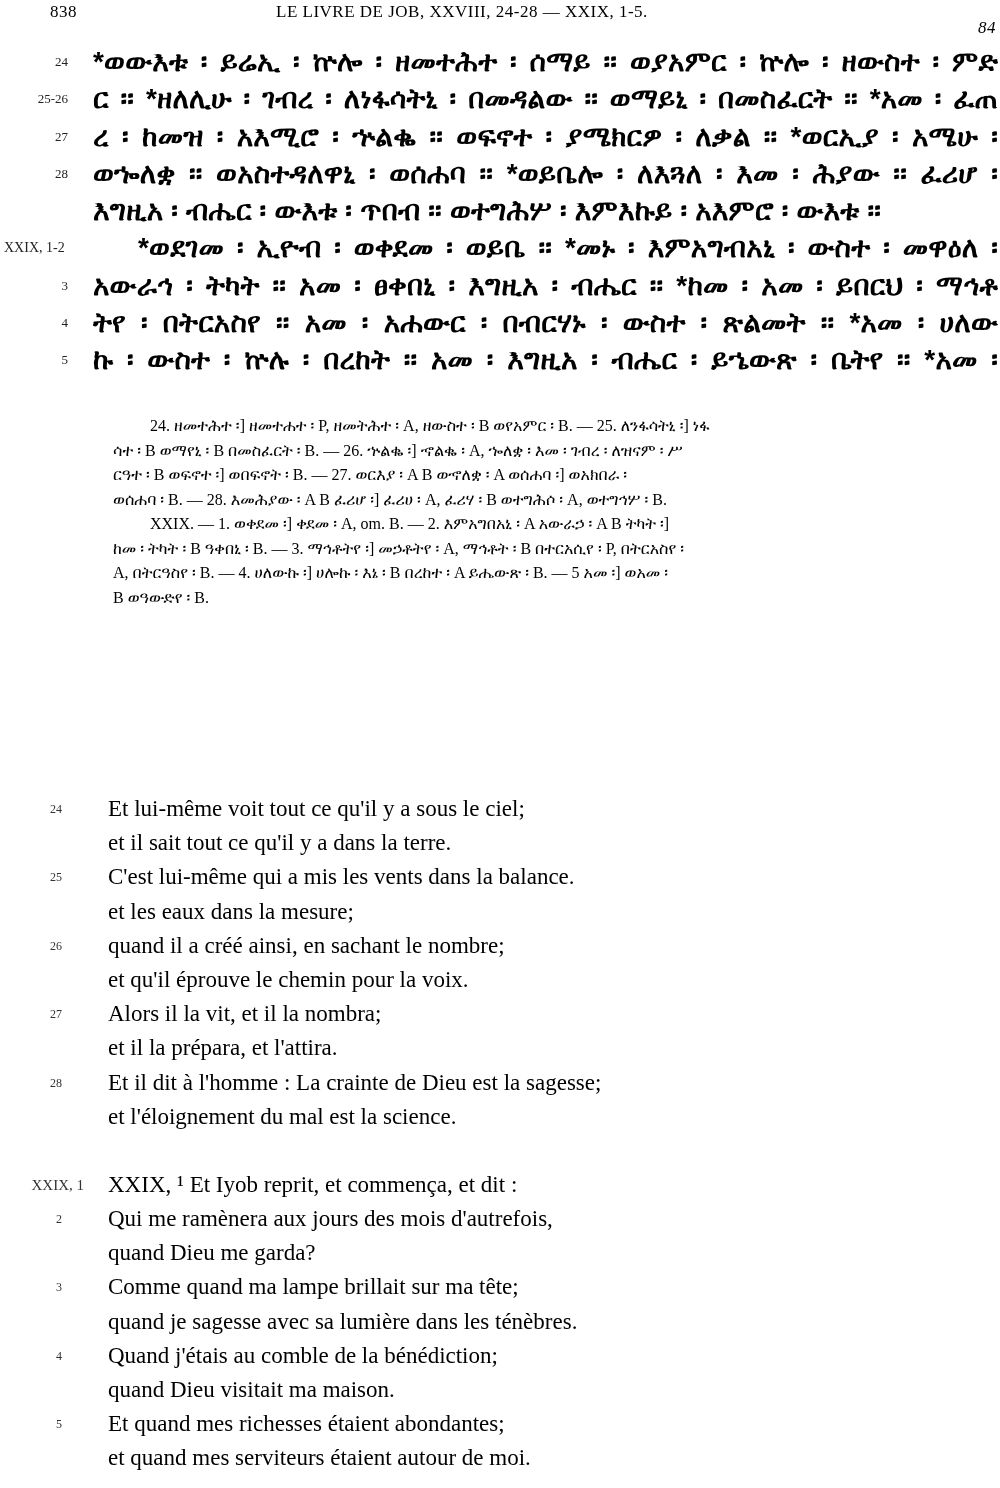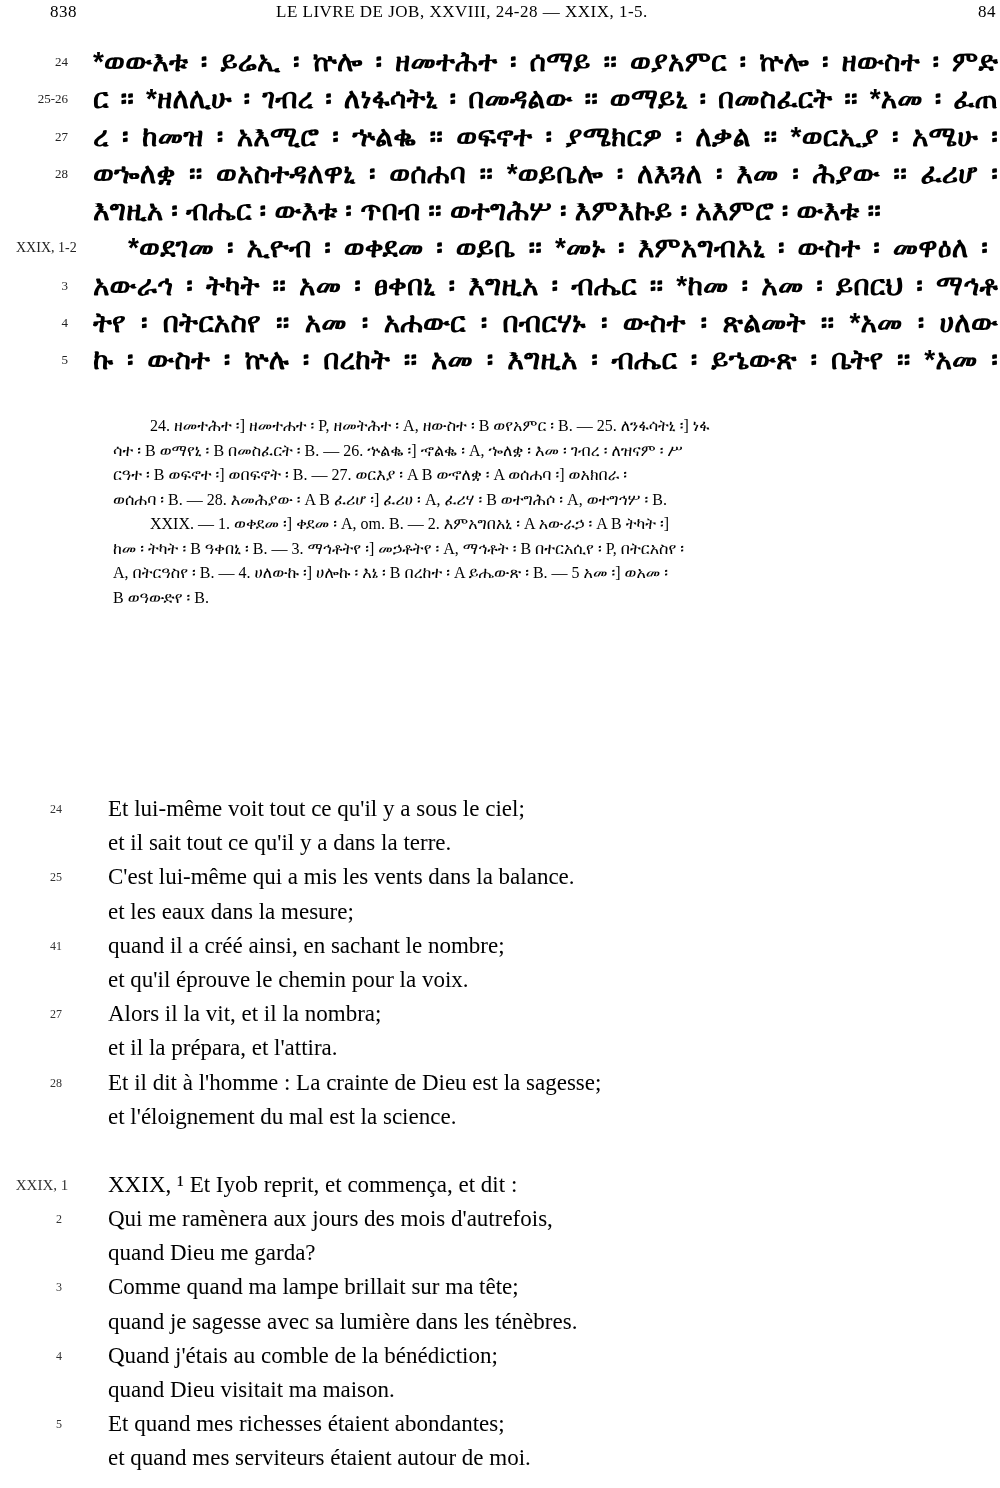--- a/index.html
+++ b/index.html
@@ -20,21 +20,21 @@
       top: 2px;
       left: 0;
       width: 1000px;
       height: 26px;
       font-family: "Liberation Serif", serif;
       font-size: 17px;
       letter-spacing: 0.5px;
     }
     .header .left { position: absolute; left: 50px; top: 0; }
     .header .center { position: absolute; left: 276px; top: 0; }
-    .header .right { position: absolute; right: 4px; top: 0; }
+    .header .right { position: absolute; right: 4px; top: 16px; font-style: italic; }
 
     
     .geez-block {
       position: absolute;
       top: 43px;
       left: 0;
       width: 1000px;
     }
     .geez-line {
       position: relative;
@@ -57,22 +57,22 @@
       width: 905px;
       font-family: Liberation Sans, sans-serif;
       font-weight: bold;
       font-size: 28px;
       letter-spacing: 0.2px;
       text-align: justify;
       text-align-last: justify;
       overflow: hidden;
     }
     .geez-line .text.last { text-align-last: left; }
-    .geez-line .text.indent { left: 128px; width: 860px; }
-    .geez-line .vnum.wide { left: 16px; width: 86px; text-align: left; font-size: 14px; }
+    .geez-line .text.indent { left: 138px; width: 860px; }
+    .geez-line .vnum.wide { left: 4px; width: 86px; text-align: left; font-size: 14px; }
 
     
     .apparatus {
       position: absolute;
       top: 414px;
       left: 93px;
       width: 900px;
       font-family: "Liberation Serif", serif;
       font-size: 16px;
       line-height: 24.5px;
@@ -102,21 +102,21 @@
       position: absolute;
       left: 0;
       width: 62px;
       text-align: right;
       font-family: "Liberation Serif", serif;
       font-size: 12px;
       color: #333;
     }
     .fr-line .vnum.wide {
       width: 84px;
-      text-align: center;
+      text-align: right;
       font-size: 15px;
     }
     .fr-line .text {
       position: absolute;
       left: 108px;
       font-family: "Liberation Serif", serif;
       font-size: 23px;
     }
     .fr-gap { height: 34px; }
   </style>
@@ -194,21 +194,21 @@
   </div>
   <div class="fr-line">
     <span class="vnum">25</span>
     <span class="text">C'est lui-même qui a mis les vents dans la balance.</span>
   </div>
   <div class="fr-line">
     <span class="vnum"></span>
     <span class="text">et les eaux dans la mesure;</span>
   </div>
   <div class="fr-line">
-    <span class="vnum">41</span>
+    <span class="vnum">26</span>
     <span class="text">quand il a créé ainsi, en sachant le nombre;</span>
   </div>
   <div class="fr-line">
     <span class="vnum"></span>
     <span class="text">et qu'il éprouve le chemin pour la voix.</span>
   </div>
   <div class="fr-line">
     <span class="vnum">27</span>
     <span class="text">Alors il la vit, et il la nombra;</span>
   </div>

